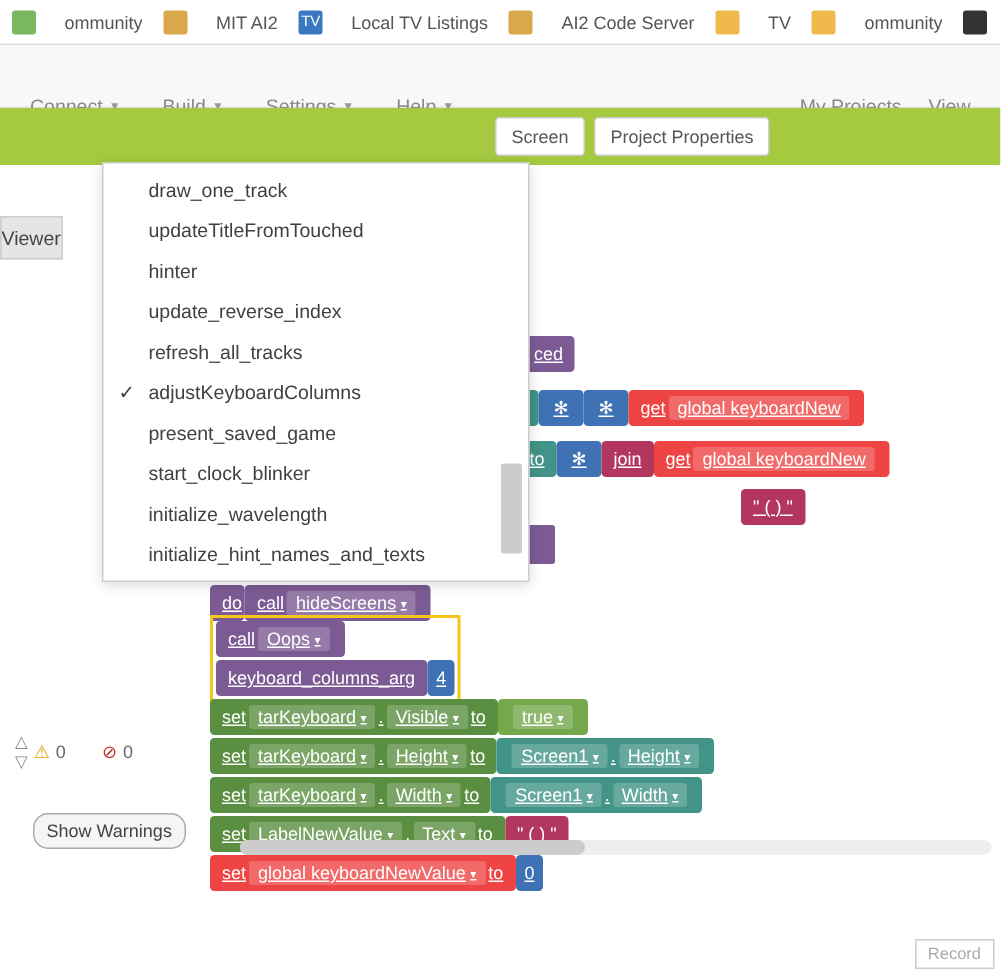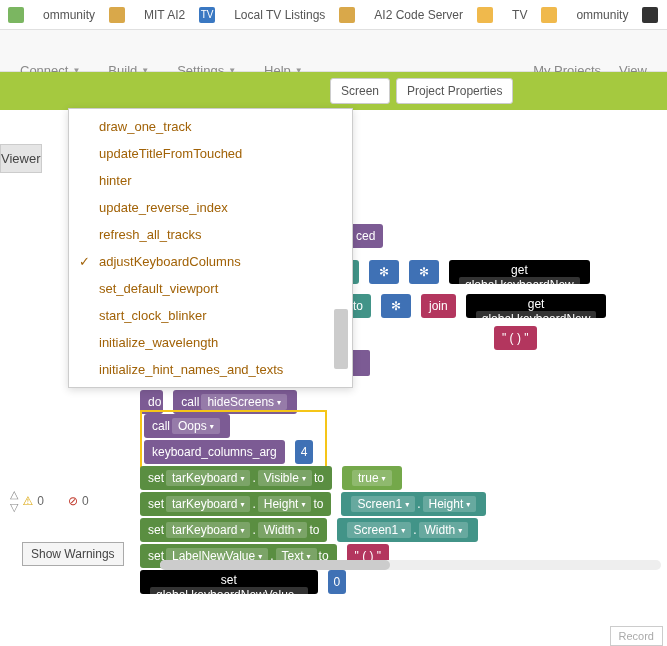--- a/index.html
+++ b/index.html
@@ -84,21 +84,21 @@
       z-index: 100;
       padding: 4px 0;
     }
     .dropdown-list {
       max-height: 288px;
       overflow-y: auto;
     }
     .dropdown-item {
       padding: 6px 10px 6px 30px;
       font-size: 13px;
-      color: #a16207;
+      color: #404040;
       cursor: pointer;
       position: relative;
     }
     .dropdown-item.checked::before {
       content: "✓";
       position: absolute;
       left: 10px;
     }
     .dropdown-scrollbar {
       position: absolute;
@@ -119,26 +119,27 @@
     }
     .block-row { display: flex; align-items: center; margin-bottom: 2px; }
     
     .blk {
       display: inline-flex;
       align-items: center;
       padding: 3px 8px;
       border-radius: 3px;
       font-size: 12px;
       color: #fff;
-      margin-right: 10px;
+      margin-right: 0;
       height: 24px;
       white-space: nowrap;
+      text-decoration: underline;
     }
     .blk-purple { background: #7c5b94; }
-    .blk-orange { background: #000000; flex-direction: column; }
+    .blk-orange { background: #ef4444; }
     .blk-teal { background: #429488; }
     .blk-green { background: #5a8e41; }
     .blk-magenta { background: #b3365e; }
     .blk-darkblue { background: #3f71b5; }
     .blk-number { background: #3f71b5; color: #fff; padding: 2px 6px; border-radius: 3px; }
     .blk-bool { background: #74a84a; }
     .drop-field {
       background: rgba(255,255,255,0.2);
       padding: 1px 6px;
       border-radius: 2px;
@@ -170,21 +171,21 @@
     .small-arrows { display: flex; flex-direction: column; }
     .tri-up, .tri-down { font-size: 11px; color: #888; cursor: pointer; }
     .warn-btn {
       border: 1px solid #aaa;
       background: #f5f5f5;
       padding: 4px 8px;
       font-size: 12px;
       cursor: pointer;
       color: #444;
     }
-    .show-warnings { position: absolute; top: 542px; left: 22px; }
+    .show-warnings { position: absolute; top: 542px; left: 22px; border-radius: 10px; }
     .record-btn {
       position: absolute;
       bottom: 0;
       right: 4px;
       border: 1px solid #ccc;
       padding: 3px 8px;
       font-size: 11px;
       color: #aaa;
     }
     .purplewide { background: #7c5b94; height: 26px; width: 260px; position: absolute; top: 180px; left: 70px; border-radius: 2px;}
@@ -428,21 +429,21 @@
 <button class="warn-btn show-warnings">Show Warnings</button>
 
 <div class="dropdown">
   <div class="dropdown-list">
     <div class="dropdown-item">draw_one_track</div>
     <div class="dropdown-item">updateTitleFromTouched</div>
     <div class="dropdown-item">hinter</div>
     <div class="dropdown-item">update_reverse_index</div>
     <div class="dropdown-item">refresh_all_tracks</div>
     <div class="dropdown-item checked">adjustKeyboardColumns</div>
-    <div class="dropdown-item">set_default_viewport</div>
+    <div class="dropdown-item">present_saved_game</div>
     <div class="dropdown-item">start_clock_blinker</div>
     <div class="dropdown-item">initialize_wavelength</div>
     <div class="dropdown-item">initialize_hint_names_and_texts</div>
   </div>
   <div class="dropdown-scrollbar"></div>
 </div>
 
 <div class="record-btn">Record</div>
 
 </body></html>

